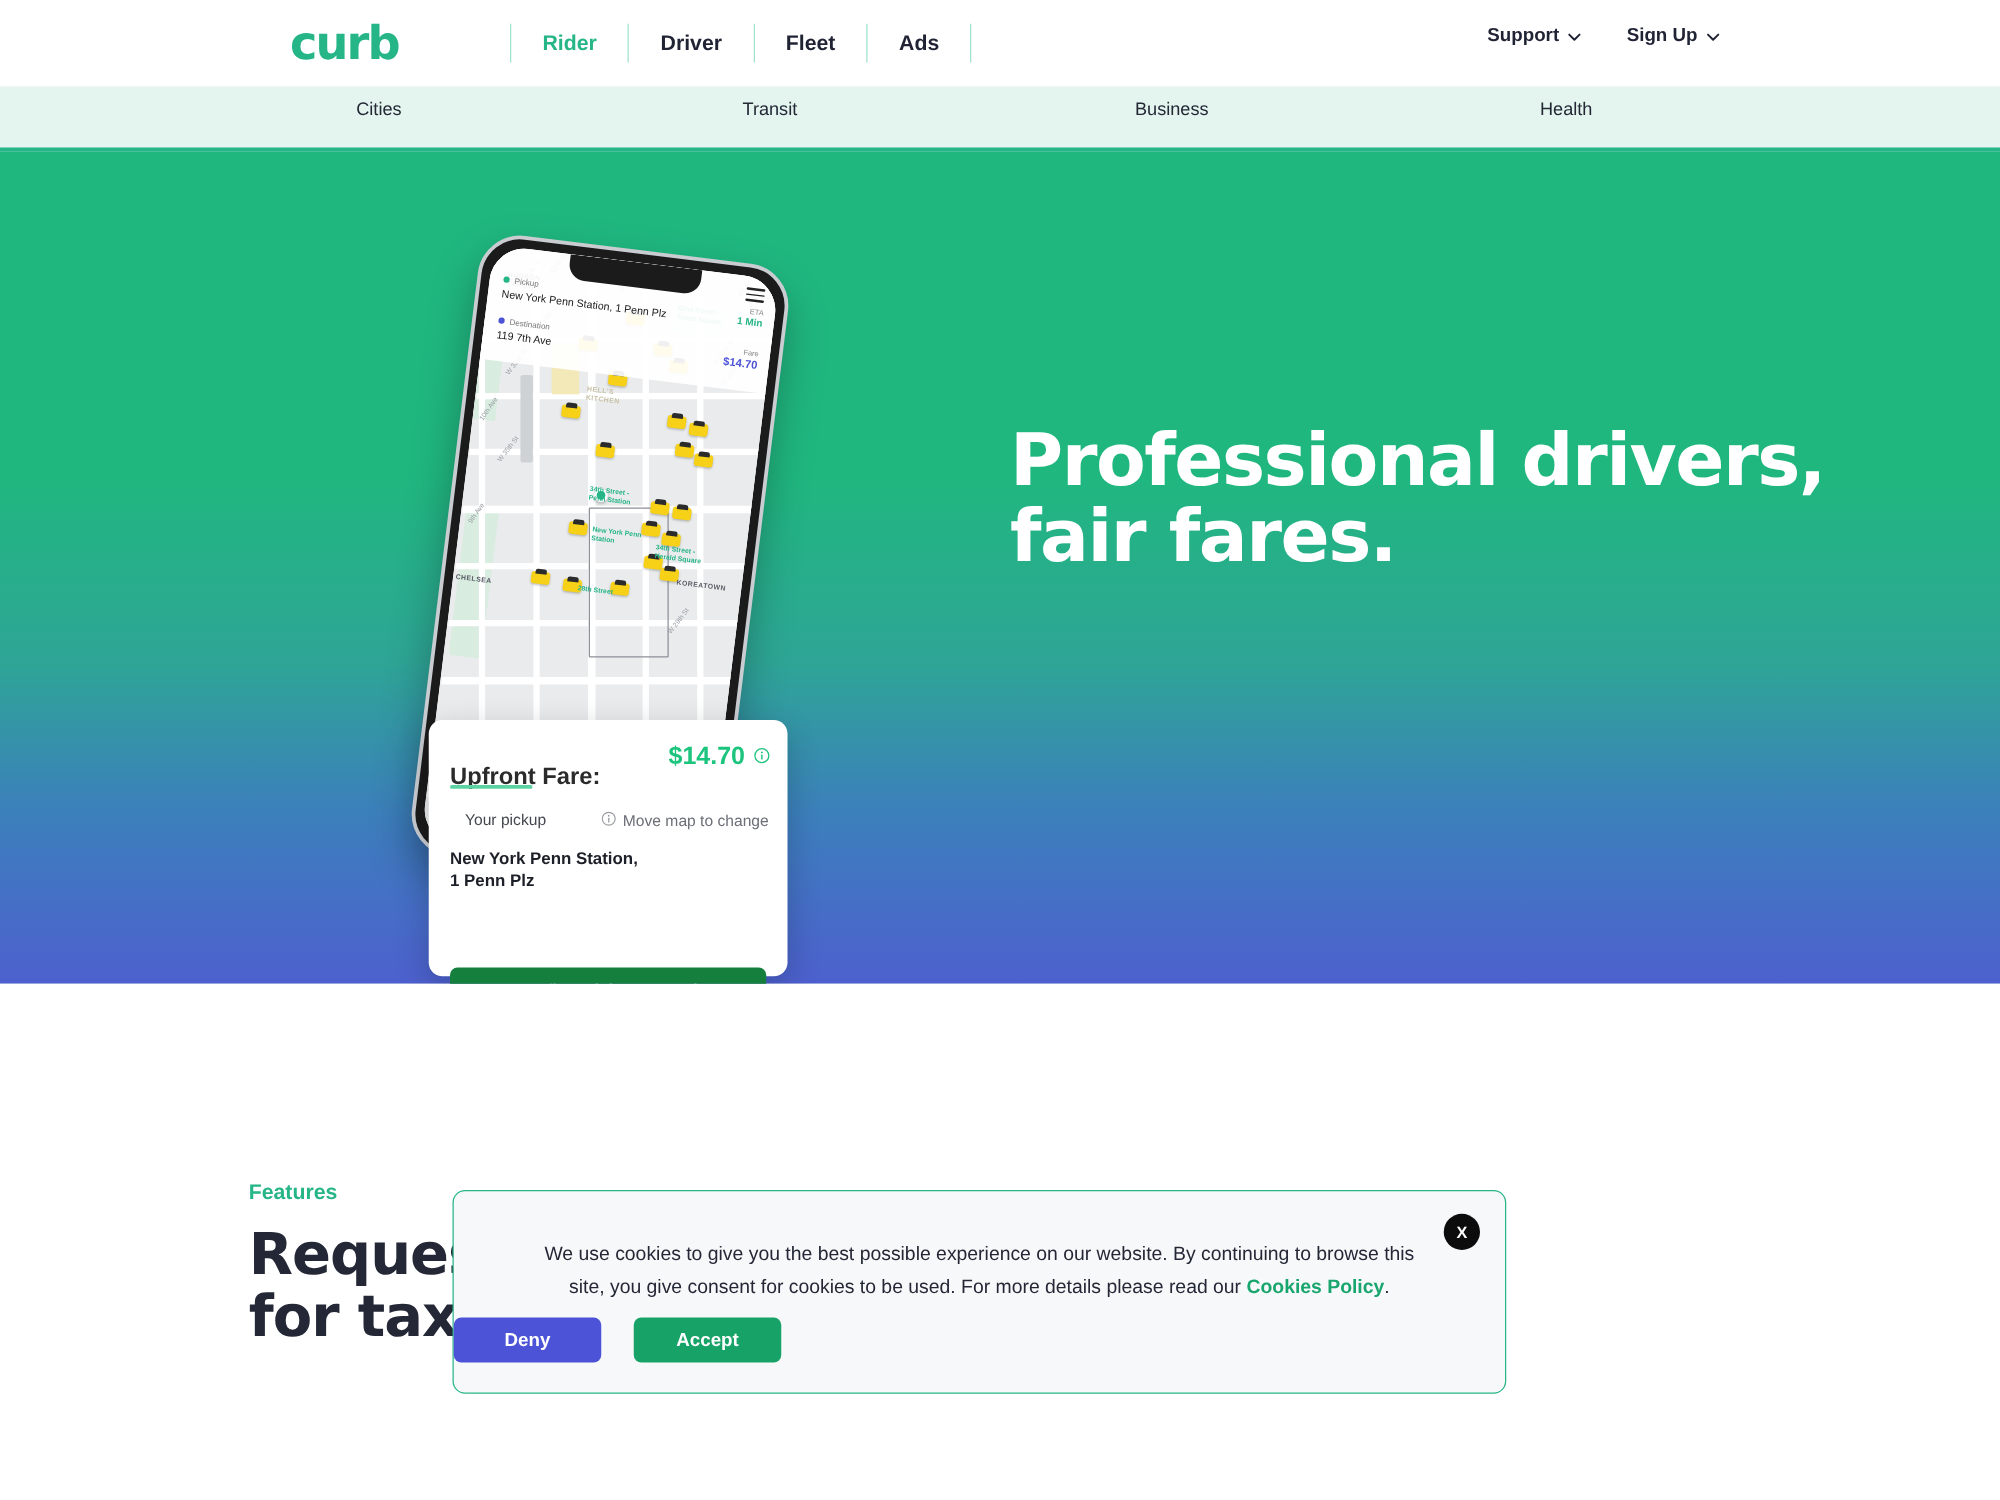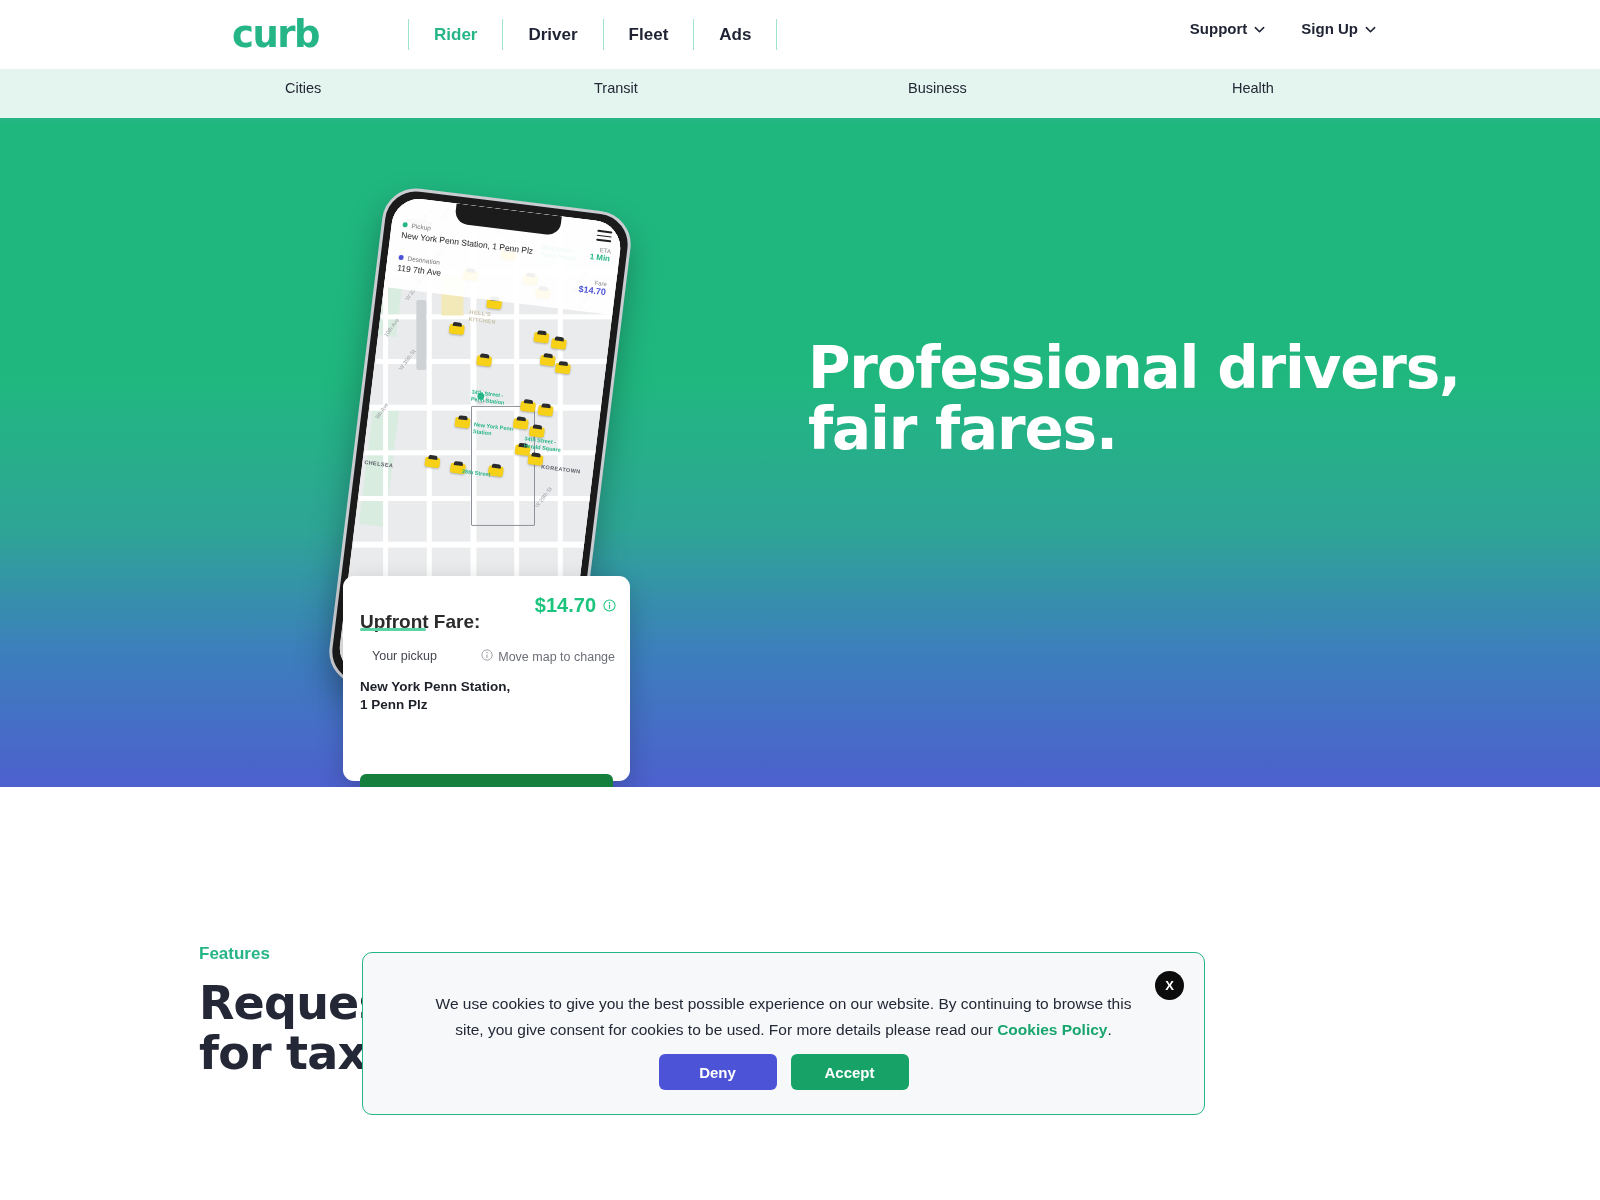--- a/index.html
+++ b/index.html
@@ -164,21 +164,21 @@
   .cookie {
     position: absolute; left: 362px; top: 952px; width: 843px; height: 163px;
     background: #F7F8F9; border: 1.5px solid #26B587; border-radius: 10px;
     z-index: 60;
   }
   .cookie-text {
     position: absolute; left: 60px; right: 60px; top: 38px;
     text-align: center; font-size: 15.5px; line-height: 1.65; color: #242836;
   }
   .cookie-link { color: #19A66E; font-weight: 700; text-decoration: none; }
-  .cookie-btns { position: absolute; left: 0; right: 0; top: 101px; display: flex; justify-content: center; gap: 14px; }
+  .cookie-btns { position: absolute; left: 0; right: 0; top: 101px; display: flex; gap: 26px; }
   .btn-deny, .btn-accept {
     height: 36px; width: 118px; border: none; border-radius: 6px;
     font-size: 15px; font-weight: 700; color: #fff; cursor: pointer;
     font-family: "Liberation Sans", sans-serif;
   }
   .btn-deny { background: #4C53D6; }
   .btn-accept { background: #17A367; }
   .cookie-close {
     position: absolute; right: 20px; top: 18px; width: 29px; height: 29px;
     border-radius: 50%; background: #0c0c0c; color: #fff; border: none;

